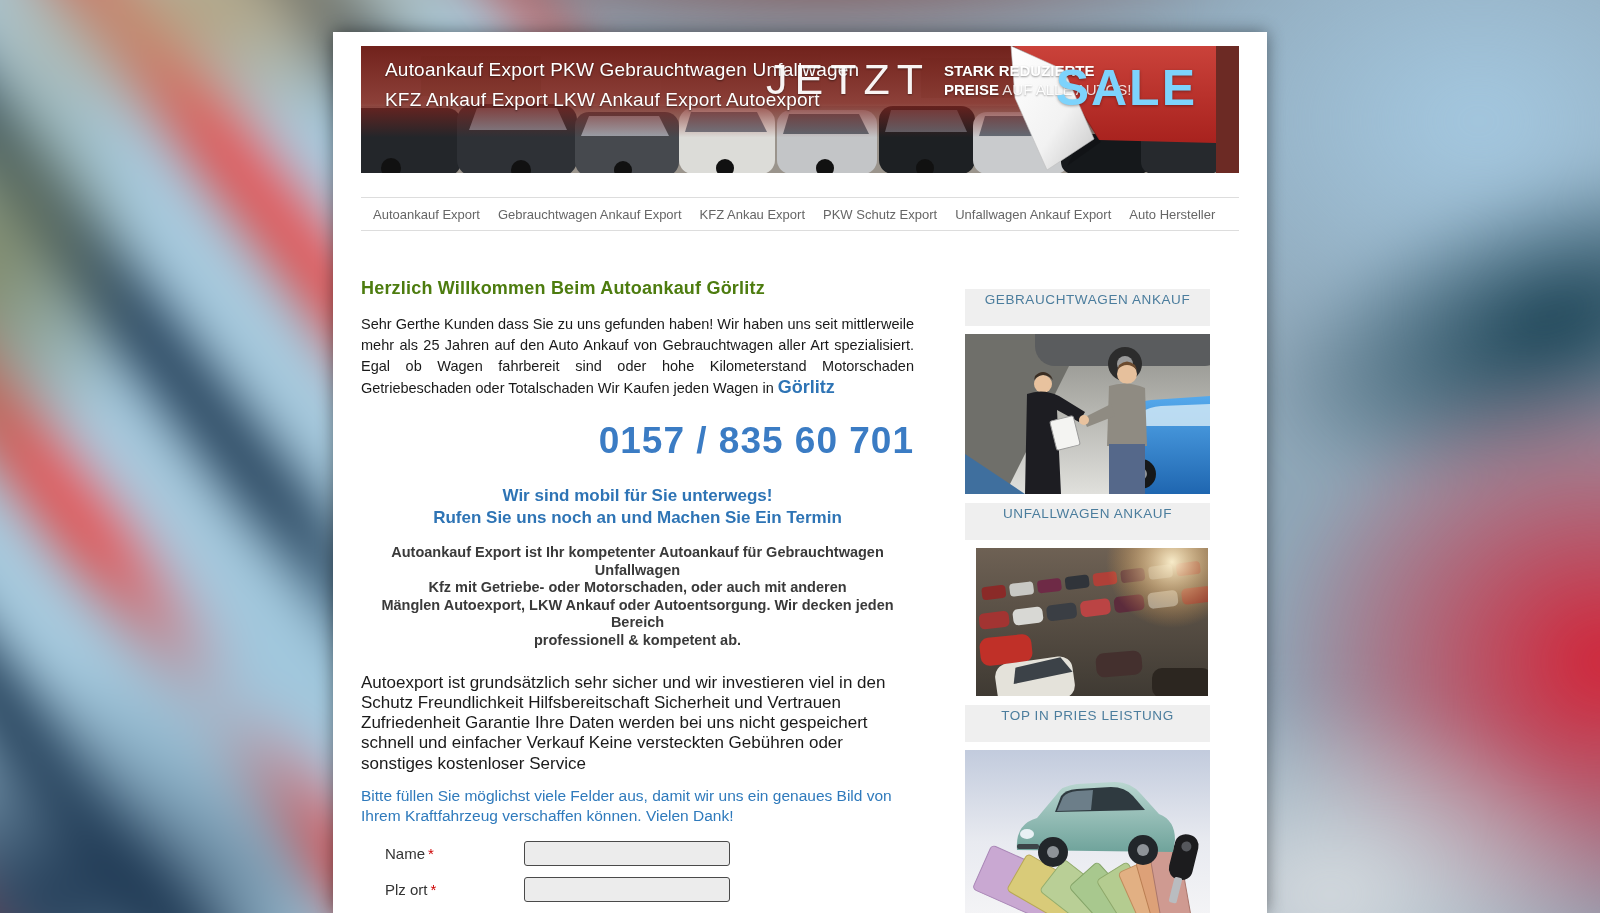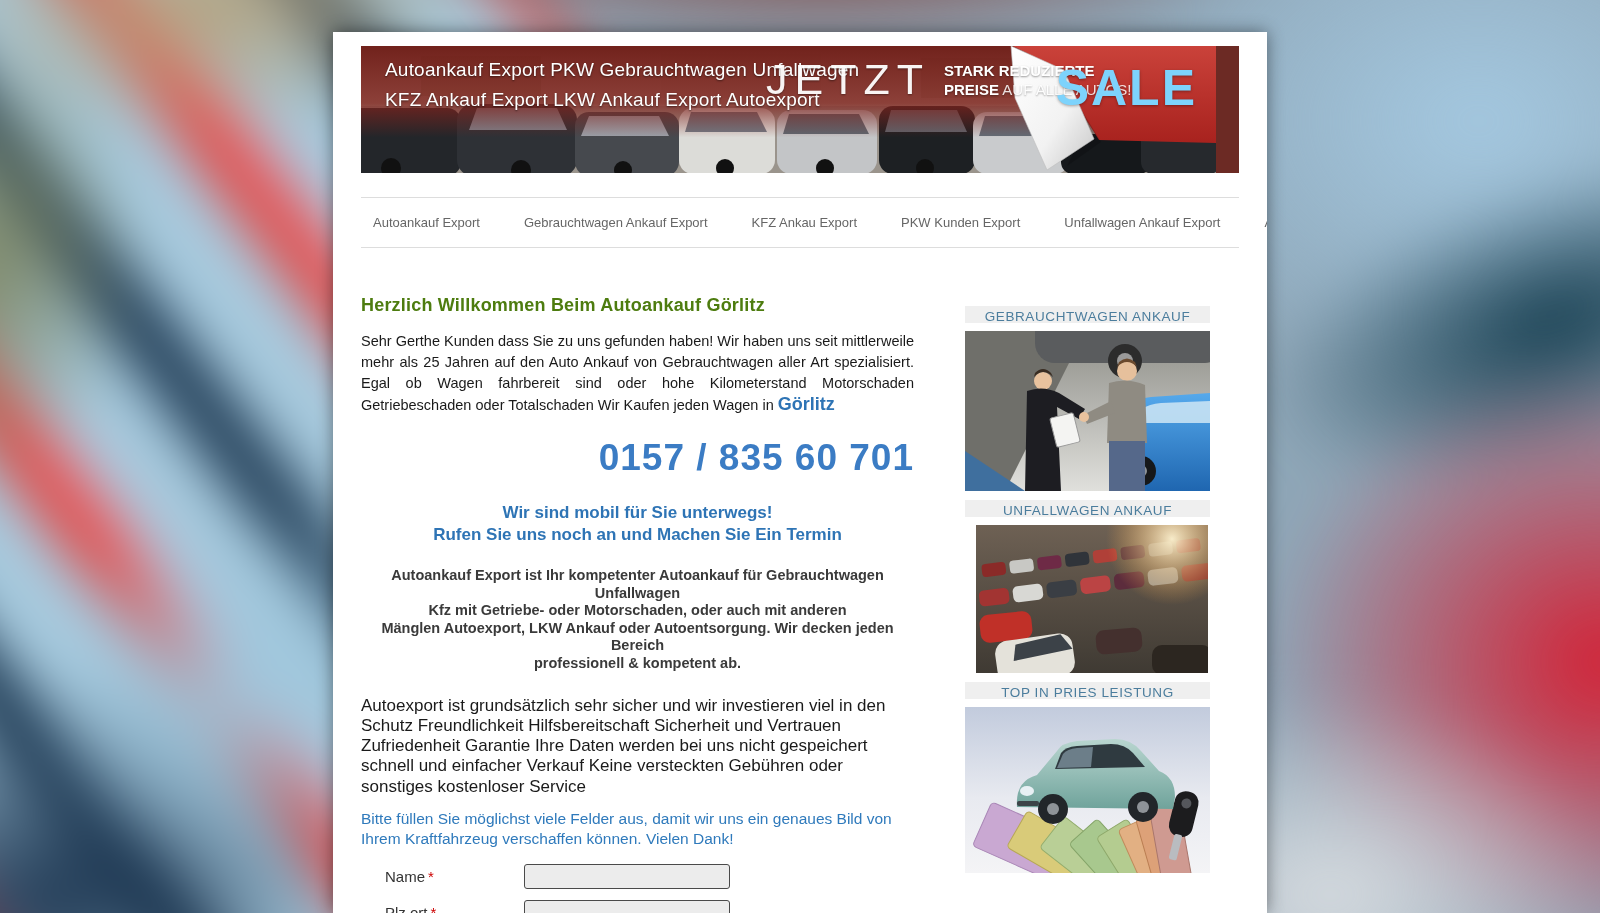--- a/index.html
+++ b/index.html
@@ -37,48 +37,48 @@
   .banner-promo { position:absolute; left:405px; top:10px; display:flex; align-items:flex-start; color:#fff; }
   .jetzt { font-size:43px; line-height:46px; font-weight:400; letter-spacing:7px; opacity:.95;
            font-stretch:condensed; text-shadow:0 1px 2px rgba(0,0,0,.4); }
   .promo-text { margin-left:14px; margin-top:5px; font-size:15px; line-height:19px; text-shadow:0 1px 2px rgba(0,0,0,.4); }
   .promo-text .l1 { font-weight:700; }
   .promo-text .rest { font-weight:400; opacity:.85; }
   .sale { position:absolute; right:42px; top:13px; color:#7dd3fc; font-size:50px; font-weight:800;
           letter-spacing:2px; text-shadow:0 1px 3px rgba(0,0,0,.35); }
 
   
-  .nav { margin-top:24px; height:51px; border-top:1px solid #ddd; border-bottom:1px solid #ddd;
-         display:flex; align-items:center; gap:44px; padding-left:12px; }
+  .nav { margin-top:24px; height:34px; border-top:1px solid #ddd; border-bottom:1px solid #ddd;
+         display:flex; align-items:center; gap:18px; padding-left:12px; }
   .nav a { font-size:13px; color:#666; text-decoration:none; white-space:nowrap; cursor:pointer; }
 
   
   .content { display:flex; justify-content:space-between; margin-top:47px; }
   .main-col { width:553px; }
   .sidebar  { width:245px; margin-right:29px; margin-top:11px; }
 
   h1.welcome { font-size:18px; font-weight:700; color:#4d7c0f; margin-bottom:15px; letter-spacing:.2px; }
   .intro { font-size:14.5px; line-height:21px; color:#1a1a1a; text-align:justify; }
   .intro .hl { color:#2e74b5; font-weight:700; font-size:18px; }
   .phone { margin-top:21px; text-align:right; color:#3b7cc4; font-size:37px; font-weight:700; letter-spacing:1px; }
   .mobile { margin-top:23px; text-align:center; color:#2e74b5; font-weight:700; font-size:17px; line-height:21.5px; }
-  .boldpara { margin-top:22px; text-align:center; color:#3a3a3a; font-weight:700; font-size:14.5px; line-height:17.6px; }
+  .boldpara { margin-top:16px; text-align:center; color:#3a3a3a; font-weight:700; font-size:14.5px; line-height:17.6px; }
   .security { margin-top:23px; font-size:17px; line-height:20.3px; color:#1a1a1a; text-align:left; }
   .prompt { margin-top:12px; color:#2f7abc; font-weight:400; font-size:15.5px; line-height:20px; }
 
   
   .form { margin-top:14px; }
   .form-row { display:flex; align-items:center; height:26px; margin-bottom:10px;margin-left:24px; }
   .form-row label { width:139px; font-size:15px; color:#333; }
   .req { color:#cc0000; margin-left:3px; }
   .form-row input { width:206px; height:25px; background:#ececec; border:1px solid #4a4a4a;
                     border-radius:3px; padding:0 6px; font-size:13px; color:#222; }
 
   
-  .side-head { height:17px; line-height:21px; background:#efefef; text-align:center;
+  .side-head { height:37px; line-height:21px; background:#efefef; text-align:center;
                color:#4b7d9d; font-size:13.5px; letter-spacing:.6px; margin-bottom:8px; }
   .side-img { display:block; margin-bottom:9px; }
   .side-img.inset { margin-left:11px; }
 </style>
 </head>
 <body>
 
 <div class="bg">
   <div class="stripes"></div>
   <div class="blob b-tan"></div>
@@ -161,21 +161,21 @@
           <div><b>PREISE</b><span class="rest"> AUF ALLE AUTOS!</span></div>
         </div>
       </div>
       <div class="sale">SALE</div>
     </div>
 
     <div class="nav">
       <a>Autoankauf Export</a>
       <a>Gebrauchtwagen Ankauf Export</a>
       <a>KFZ Ankau Export</a>
-      <a>PKW Kunden Export</a>
+      <a>PKW Schutz Export</a>
       <a>Unfallwagen Ankauf Export</a>
       <a>Auto Hersteller</a>
 
     </div>
 
     <div class="content">
       <div class="main-col">
         <h1 class="welcome">Herzlich Willkommen Beim Autoankauf Görlitz</h1>
 
         <p class="intro"><span>Sehr Gerthe Kunden dass Sie zu uns  gefunden  haben!   Wir  haben  uns  seit  mittlerweile mehr als 25 Jahren auf den Auto Ankauf von Gebrauchtwagen  aller Art spezialisiert. Egal ob Wagen fahrbereit sind oder hohe Kilometerstand  Motorschaden  Getriebeschaden oder Totalschaden Wir Kaufen jeden Wagen in </span><span class="hl">Görlitz</span></p>

